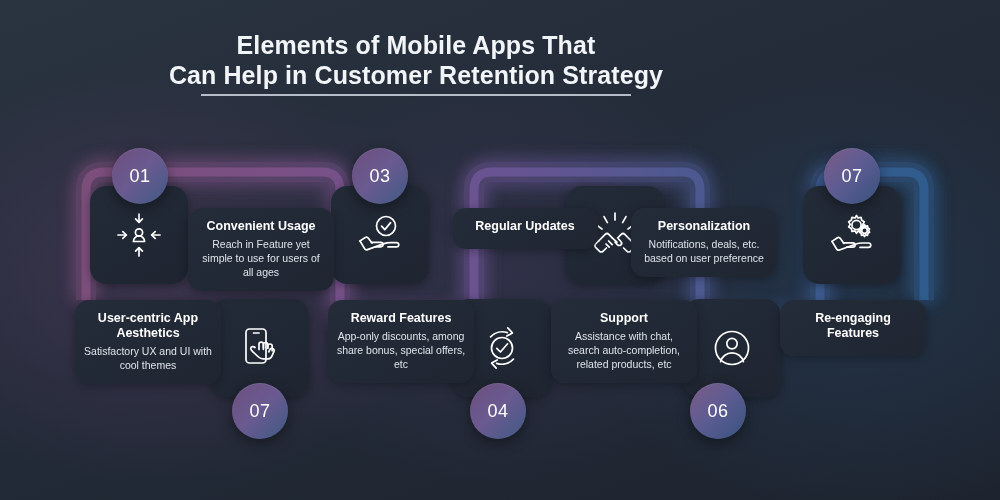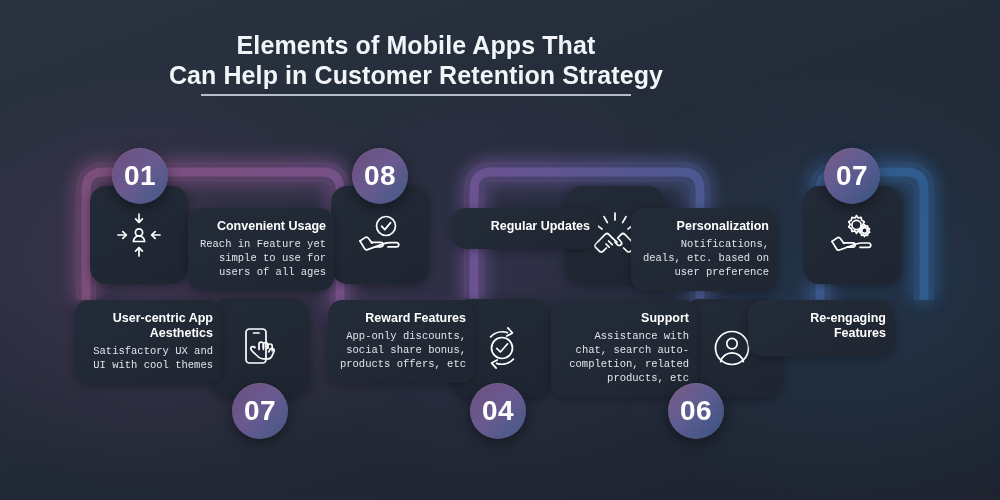--- a/index.html
+++ b/index.html
@@ -65,48 +65,47 @@
     vector-effect: non-scaling-stroke;
   }
 
   .text-card {
     position: absolute;
     width: 146px;
     border-radius: 14px;
     background: linear-gradient(150deg, #242c39 0%, #1f2632 100%);
     box-shadow: 0 2px 10px rgba(0,0,0,.30);
     padding: 11px 8px 12px;
-    text-align: right;
+    text-align: center;
   }
   .card-title {
     color: #ffffff;
     font-size: 12.5px;
     font-weight: bold;
     line-height: 15px;
     margin-bottom: 3px;
   }
   .card-desc {
     color: #dfe4ea;
     font-size: 10.5px;
     line-height: 14px;
     font-weight: normal;
-    font-family: Liberation Mono, monospace;
   }
 
   
   .num-badge {
     position: absolute;
     width: 56px; height: 56px;
     border-radius: 50%;
     background: linear-gradient(135deg, #6d4f7e 0%, #6a5a90 48%, #3f5a85 100%);
     box-shadow: 0 4px 14px rgba(0,0,0,.42), inset 0 1px 0 rgba(255,255,255,.08);
     display: flex; align-items: center; justify-content: center;
     color: #ffffff;
-    font-size: 28px;
-    font-weight: bold;
+    font-size: 18px;
+    font-weight: normal;
     letter-spacing: .5px;
     z-index: 6;
   }
   .num-badge.blue {
     background: linear-gradient(135deg, #7b5b86 0%, #5f5c92 45%, #36537e 100%);
   }
 </style>
 </head>
 <body>
 
@@ -242,41 +241,41 @@
     <div class="card-desc">Satisfactory UX and UI with cool themes</div>
   </div>
 
   <div class="text-card" style="left:188px; top:208px;">
     <div class="card-title">Convenient Usage</div>
     <div class="card-desc">Reach in Feature yet simple to use for users of all ages</div>
   </div>
 
   <div class="text-card" style="left:328px; top:300px;">
     <div class="card-title">Reward Features</div>
-    <div class="card-desc">App-only discounts, social share bonus, products offers,  etc</div>
+    <div class="card-desc">App-only discounts, among share bonus, special offers,  etc</div>
   </div>
 
   <div class="text-card" style="left:452px; top:208px;">
     <div class="card-title">Regular Updates</div>
   </div>
 
   <div class="text-card" style="left:551px; top:300px;">
     <div class="card-title">Support</div>
     <div class="card-desc">Assistance with chat, search auto-completion, related products, etc</div>
   </div>
 
   <div class="text-card" style="left:631px; top:208px;">
     <div class="card-title">Personalization</div>
     <div class="card-desc">Notifications, deals, etc. based on user preference</div>
   </div>
 
-  <div class="text-card" style="left:748px; top:300px;">
+  <div class="text-card" style="left:780px; top:300px;">
     <div class="card-title">Re-engaging Features</div>
   </div>
 
   <div class="num-badge" style="left:112px; top:148px;">01</div>
   <div class="num-badge" style="left:232px; top:383px;">07</div>
-  <div class="num-badge" style="left:352px; top:148px;">08</div>
+  <div class="num-badge" style="left:352px; top:148px;">03</div>
   <div class="num-badge" style="left:470px; top:383px;">04</div>
-  <div class="num-badge blue" style="left:668px; top:383px;">06</div>
+  <div class="num-badge blue" style="left:690px; top:383px;">06</div>
   <div class="num-badge blue" style="left:824px; top:148px;">07</div>
 
 </div>
 
 </body></html>

